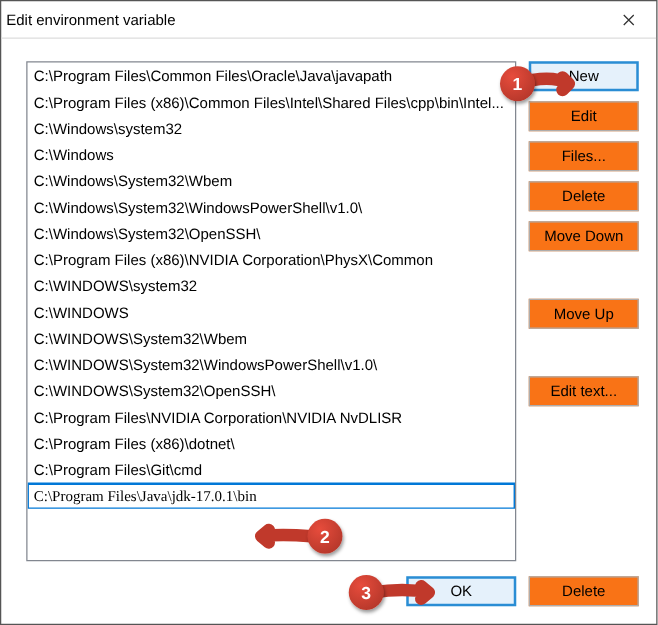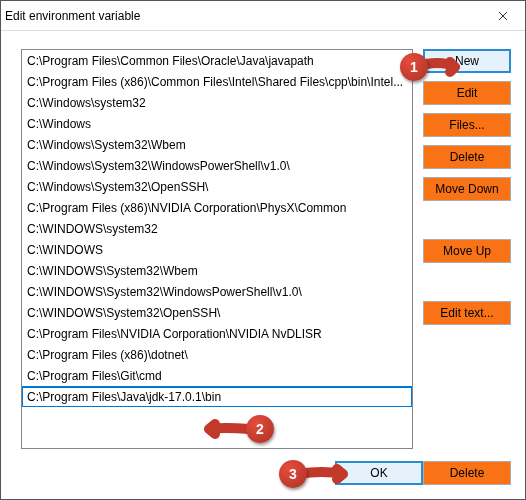--- a/index.html
+++ b/index.html
@@ -63,21 +63,21 @@
       color: #000;
     }
     .list-item.editing {
       padding: 0;
     }
     .list-item.editing input {
       width: 100%;
       height: 100%;
       border: none;
       outline: none;
-      font-family: Liberation Sans, sans-serif;
+      font-family: Liberation Serif, serif;
       font-size: 12px;
       padding: 0 4px;
       background: #fff;
     }
     .selected-row {
       background: #0078d7;
     }
     .btn-col {
       width: 88px;
       display: flex;
@@ -96,20 +96,21 @@
     .btn.gap-lg { margin-top: 30px; }
     .btn.highlighted {
       border: 2px solid #2a8dd4;
       background: #e5f1fb;
     }
     .footer {
       position: absolute;
       bottom: 14px;
       right: 14px;
       display: flex;
+      gap: 10px;
       justify-content: space-between;
     }
     .footer .btn { margin: 0; }
     
     .callout {
       position: absolute;
       pointer-events: none;
     }
     .callout .circle {
       width: 28px;

